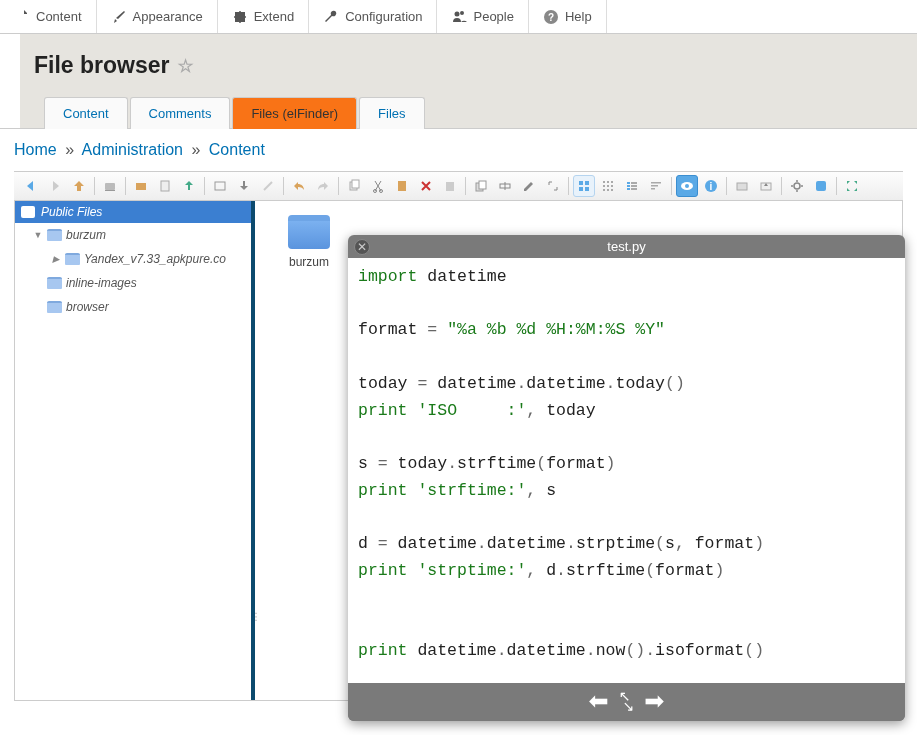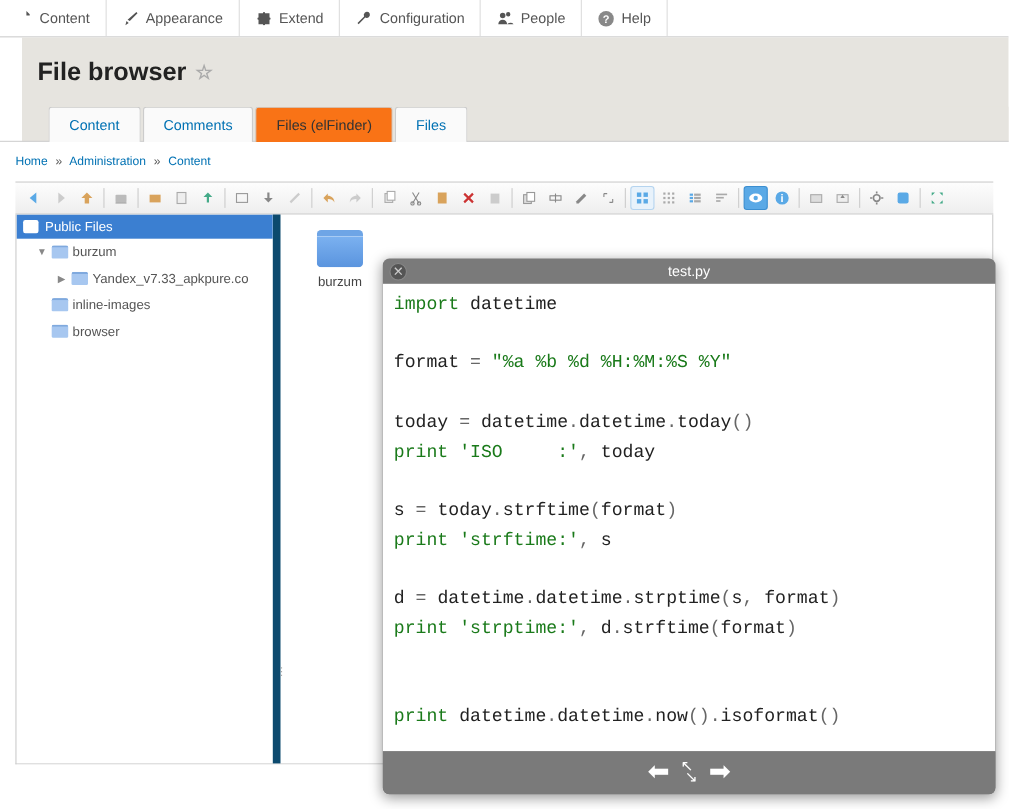--- a/index.html
+++ b/index.html
@@ -16,35 +16,35 @@
 .page-title { font-size: 23px; font-weight: bold; color: #222; display: flex; align-items: center; gap: 8px; }
 .star-icon { color: #aaa; font-size: 18px; }
 
 
 .tabs { display: flex; gap: 2px; margin-top: 18px; padding-left: 10px; background: #e6e4df; }
 .tab { padding: 8px 18px; font-size: 13px; color: #0071b3; cursor: pointer; background: #fafafa; border: 1px solid #ccc; border-bottom: none; border-radius: 3px 3px 0 0; }
 .tab.active { background: #f97316; color: #333; position: relative; z-index: 2; }
 .tabs-border { border-bottom: 1px solid #ccc; margin-top: -1px; }
 
 
-.breadcrumb { padding: 12px 14px; font-size: 11px; color: #555; background: #fff; }
+.breadcrumb { padding: 12px 14px; font-size: 16px; color: #555; background: #fff; }
 .breadcrumb a { color: #0071b3; text-decoration: none; }
 .breadcrumb .sep { margin: 0 4px; }
 
 
 .toolbar { display: flex; align-items: center; gap: 2px; padding: 3px 6px; background: linear-gradient(#fdfdfd,#eee); border: 1px solid #ccc; border-left: none; border-right: none; margin: 0 14px; }
 .tb-btn { width: 22px; height: 22px; display: flex; align-items: center; justify-content: center; border: 1px solid transparent; border-radius: 3px; cursor: pointer; }
 .tb-btn.active { background: #5aa9e6; border-color: #3b8ed0; }
 .tb-btn.hover { background: #e8f2fb; border-color: #b5d4ef; }
 .tb-sep { width: 1px; height: 18px; background: #ccc; margin: 0 2px; }
 .tb-btn svg { width: 14px; height: 14px; }
 
 
 .main { display: flex; margin: 0 14px; border: 1px solid #ccc; border-top: none; height: 500px; position: relative; }
-.tree { width: 240px; border-right: 7px solid #0c4a6e; overflow: hidden; font-size: 12px; }
+.tree { width: 240px; border-right: 4px solid #0c4a6e; overflow: hidden; font-size: 12px; font-style: italic; }
 .tree-root { background: #3b7fd1; color: #fff; padding: 4px 6px; display: flex; align-items: center; gap: 6px; }
 .tree-root .hd-icon { width: 14px; height: 12px; background: #fff; border-radius: 2px; display: inline-block; }
 .tree-node { padding: 5px 6px; display: flex; align-items: center; gap: 4px; color: #555; cursor: pointer; }
 .tree-node .arrow { width: 10px; font-size: 9px; color: #888; text-align: center; }
 .tree-node .folder-icon { width: 15px; height: 12px; background: #a7c7f0; border-radius: 2px 2px 1px 1px; border-top: 2px solid #7fa9de; display: inline-block; }
 .tree-node.l1 { padding-left: 18px; }
 .tree-node.l2 { padding-left: 36px; }
 .tree-resize { position: absolute; left: 236px; top: 410px; width: 8px; height: 20px; color: #aaa; font-size: 10px; cursor: col-resize; }
 
 .content-pane { flex: 1; position: relative; padding: 14px; }

